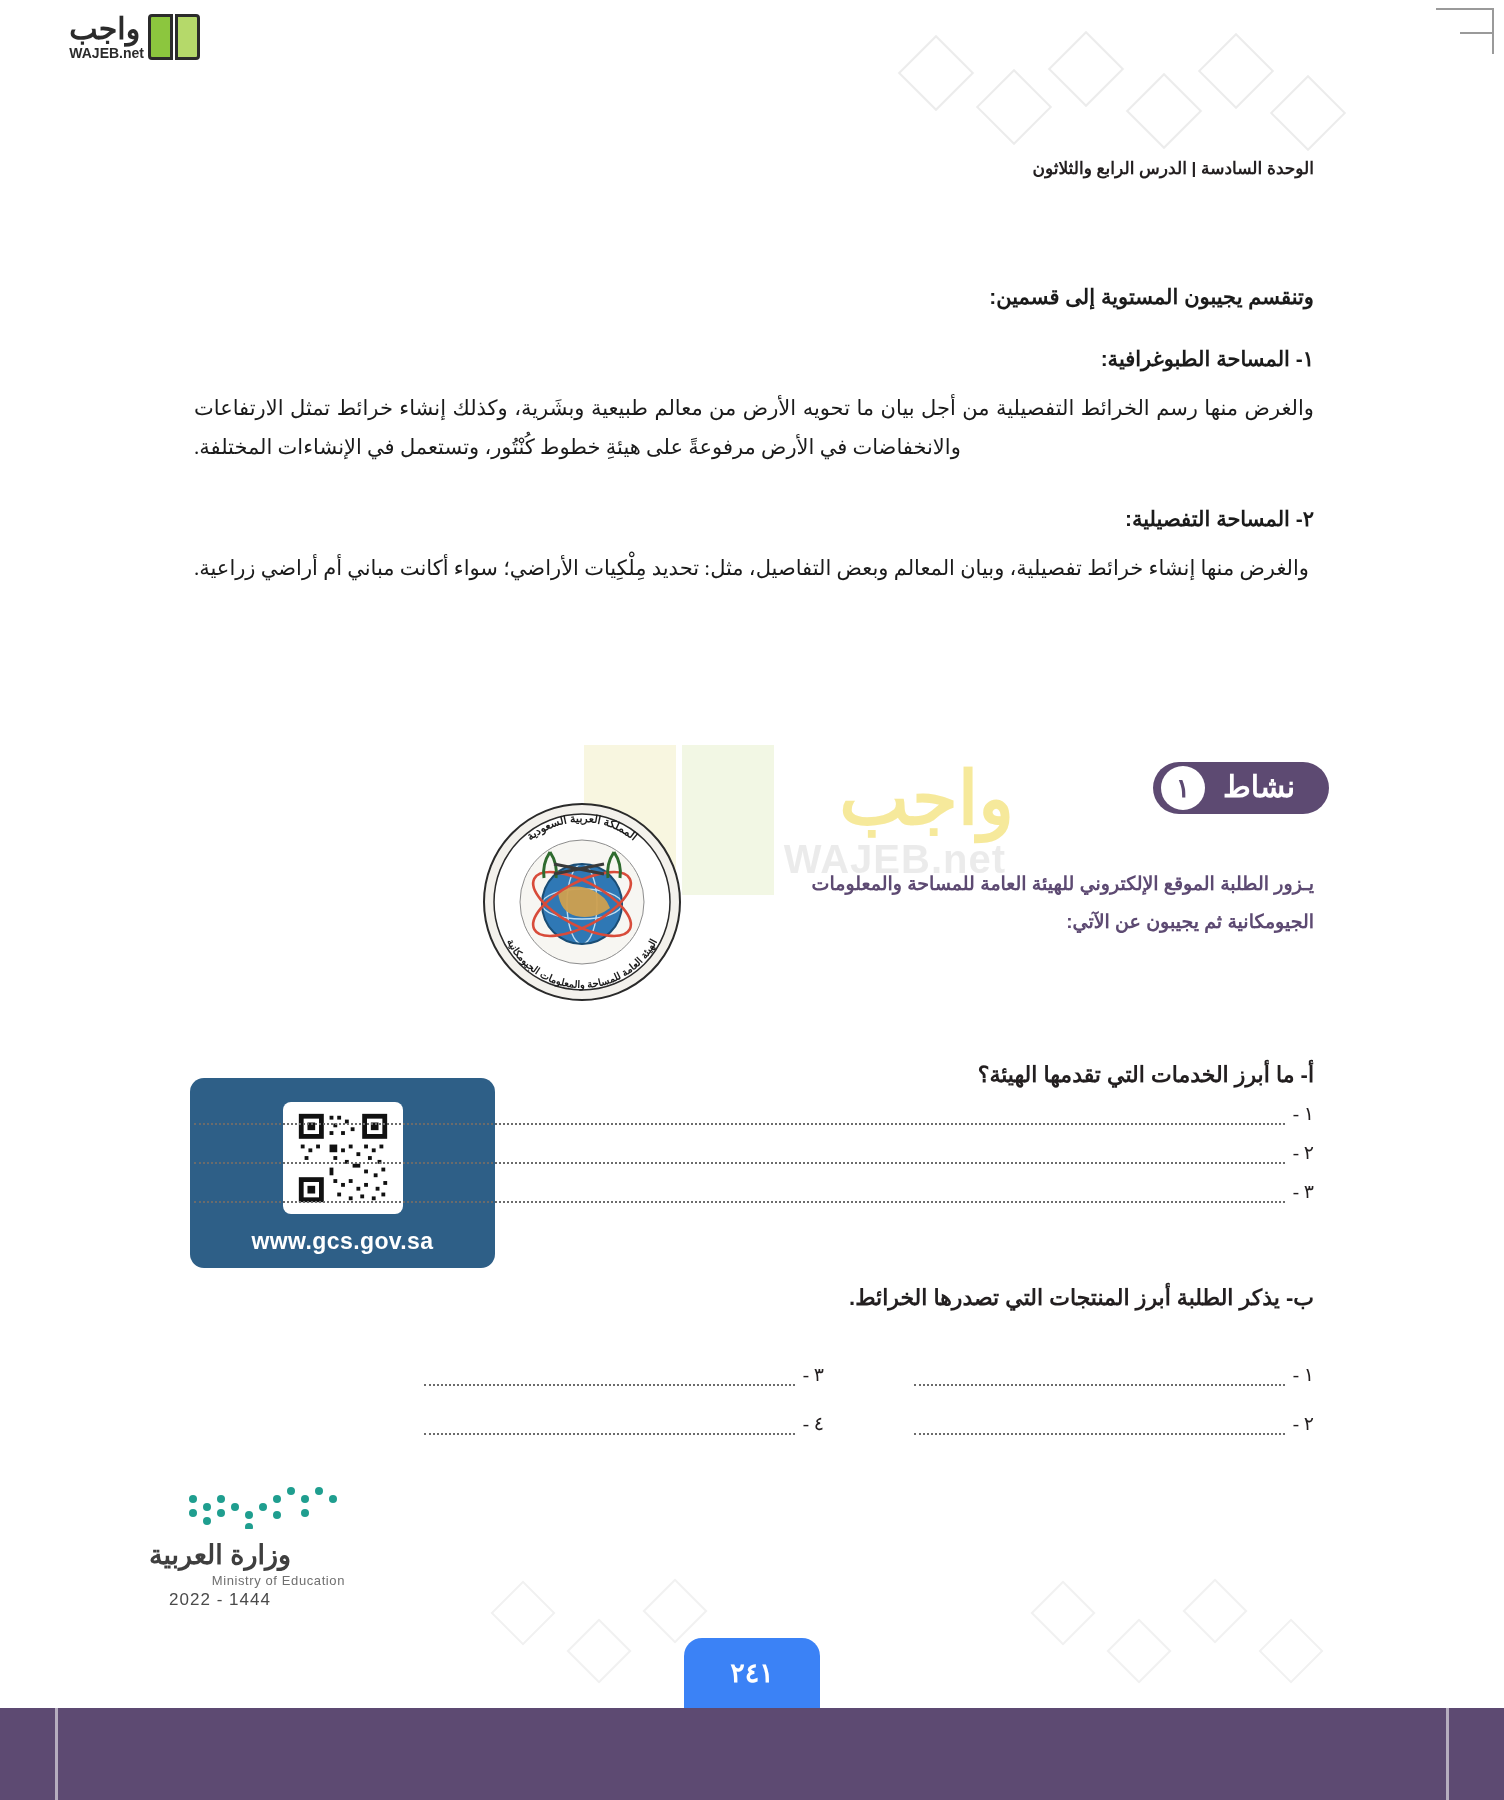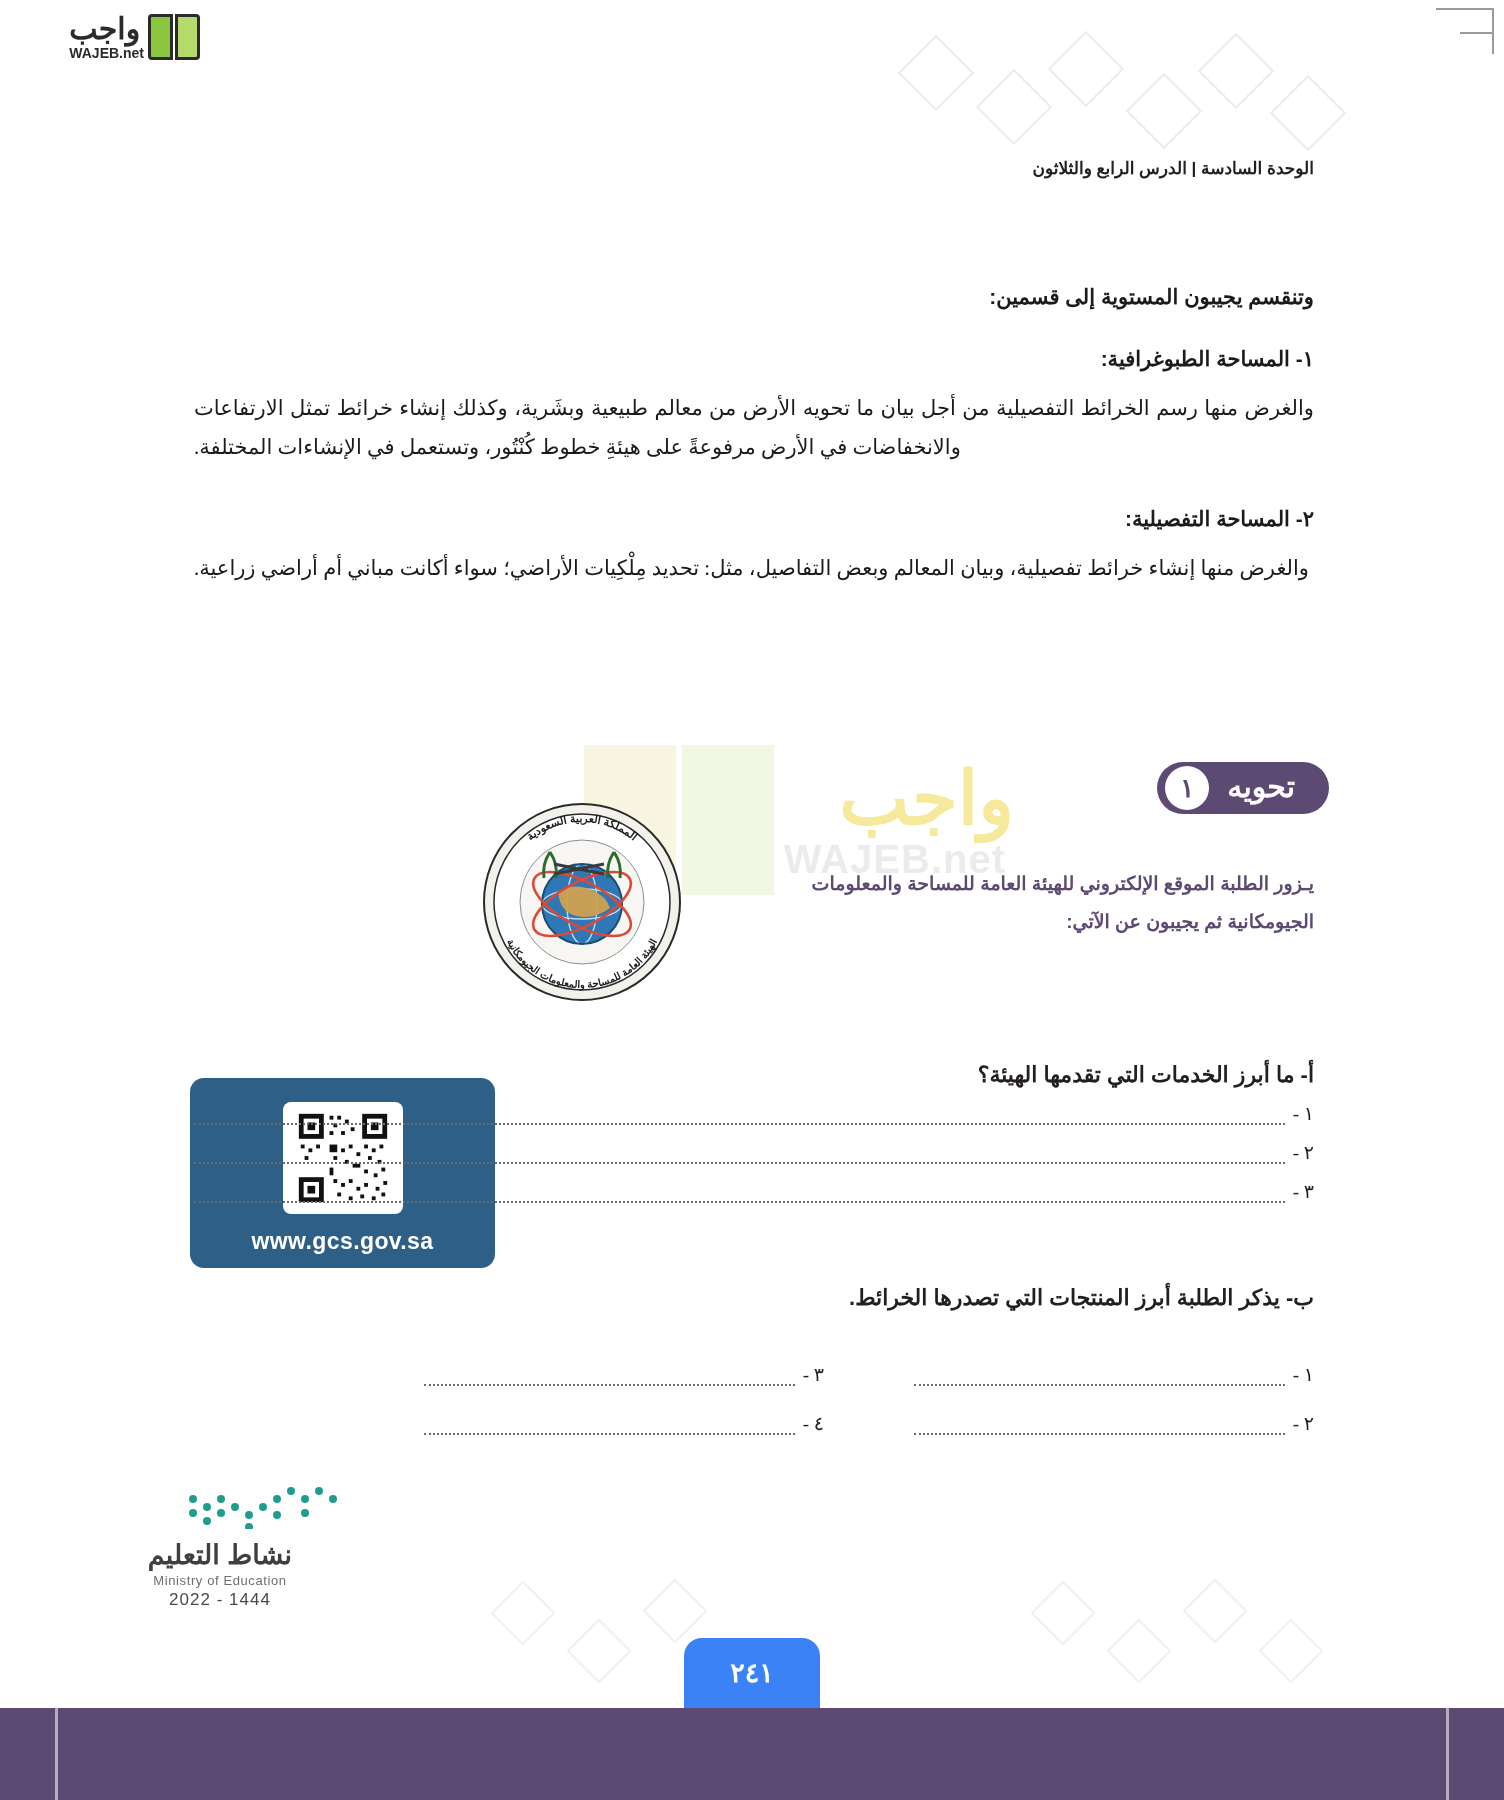--- a/index.html
+++ b/index.html
@@ -299,21 +299,20 @@
   .moe-dots { width: 160px; height: 46px; margin-left: 65px; }
   .moe-ar {
     margin-top: 6px;
     text-align: center;
     font-size: 27px;
     font-weight: bold;
     color: #3f3f3f;
     letter-spacing: 1px;
   }
   .moe-en {
-    text-align: center;
     font-size: 13px;
     color: #6f6f6f;
     letter-spacing: .6px;
     margin-top: 2px;
   }
   .moe-yr {
     text-align: center;
     font-size: 17px;
     color: #4a4a4a;
     letter-spacing: 1px;
@@ -415,21 +414,21 @@
     <div class="wm-c-book">
       <div class="h l"></div>
       <div class="h r"></div>
     </div>
     <div class="wm-c-ar">واجب</div>
     <div class="wm-c-lat">WAJEB.net</div>
   </div>
 
   <div class="activity">
     <div class="act-pill">
-      <span>تحويه</span>
+      <span>نشاط</span>
       <span class="act-num">١</span>
     </div>
   </div>
 
   <div class="act-intro">يـزور الطلبة الموقع الإلكتروني للهيئة العامة للمساحة والمعلومات الجيومكانية ثم يجيبون عن الآتي:</div>
 
   <div class="emblem">
     <svg viewBox="0 0 205 205" width="205" height="205" aria-hidden="true">
       <circle cx="102" cy="102" r="98" fill="#f3f1ec" stroke="#2a2a2a" stroke-width="2"></circle>
       <circle cx="102" cy="102" r="88" fill="#ffffff" stroke="#2a2a2a" stroke-width="1.5"></circle>
@@ -584,21 +583,21 @@
         <circle cx="92" cy="16" r="4"></circle>
           <circle cx="106" cy="8" r="4"></circle>
           <circle cx="120" cy="16" r="4"></circle>
         <circle cx="134" cy="8" r="4"></circle>
           <circle cx="148" cy="16" r="4"></circle>
         <circle cx="64" cy="44" r="4"></circle>
           <circle cx="92" cy="32" r="4"></circle>
           <circle cx="120" cy="30" r="4"></circle>
       </g>
     </svg>
-    <div class="moe-ar">نشاط التعليم</div>
+    <div class="moe-ar">وزارة العربية</div>
     <div class="moe-en">Ministry of Education</div>
     <div class="moe-yr">1444 - 2022</div>
   </div>
 
   <div class="page-num-wrap">
     <span class="page-num">٢٤١</span>
   </div>
 
   <div class="footer-bar"></div>
 

